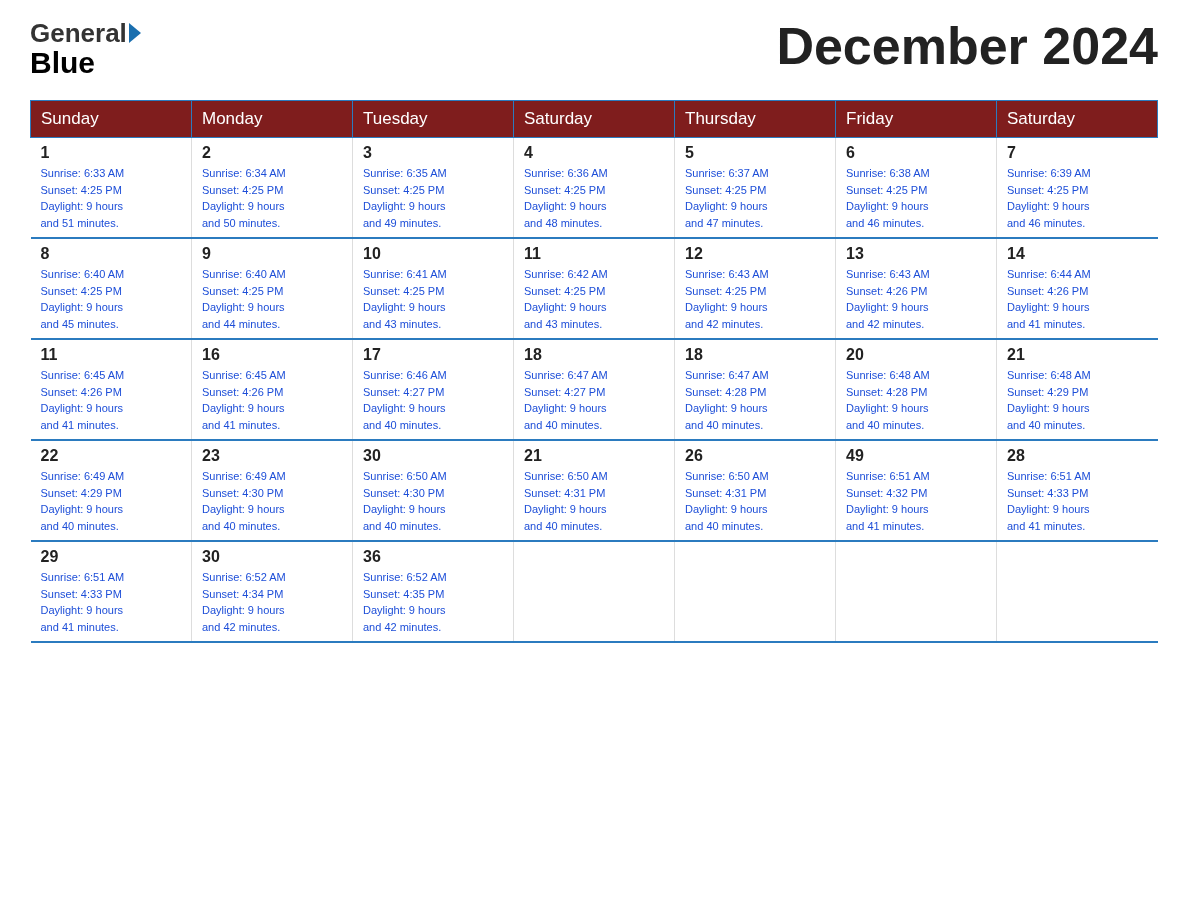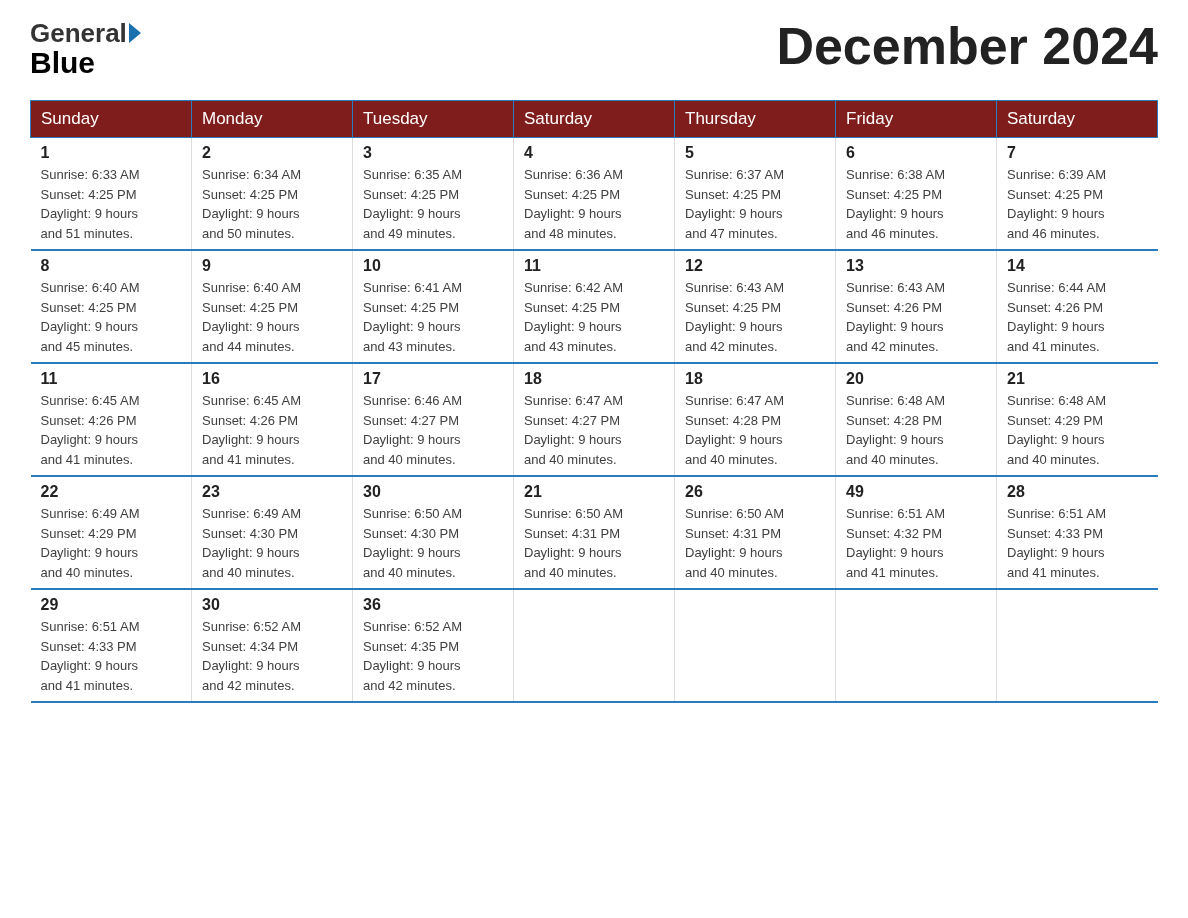--- a/index.html
+++ b/index.html
@@ -88,22 +88,22 @@
       min-height: 100px;
     }
     .day-number {
       font-size: 16px;
       font-weight: bold;
       display: block;
       margin-bottom: 3px;
       color: #222;
     }
     .day-info {
-      font-size: 13px;
-      color: #404040;
+      font-size: 11px;
+      color: #1d4ed8;
       line-height: 1.5;
     }
     tbody td:first-child {
       border-left: none;
     }
     tbody td:last-child {
       border-right: none;
     }
     .empty-cell {
       background: #fff;

